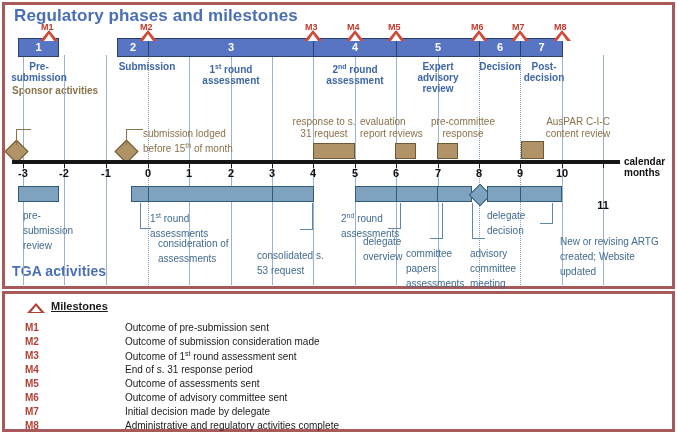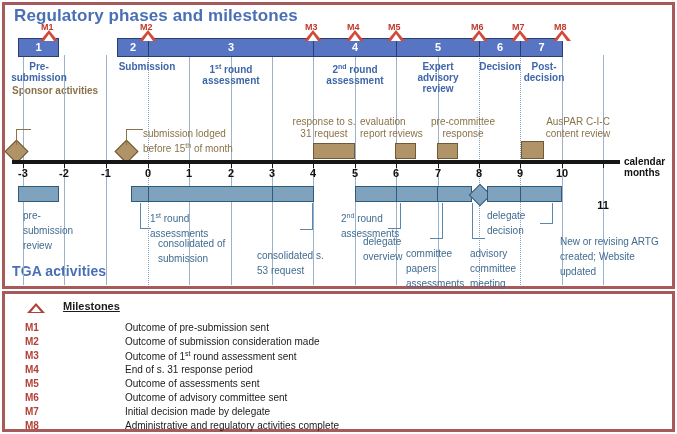--- a/index.html
+++ b/index.html
@@ -183,21 +183,20 @@
   }
 
   
   #legend-title{
     position:absolute;
     left:46px;top:6px;
     color:#1b1b1b;
     font-size:11px;
     font-weight:bold;
     text-decoration:underline;
-    margin-left:12px;
   }
   #legend-tri{
     position:absolute;
     left:22px;top:9px;
     width:0;height:0;
     border-left:9px solid transparent;
     border-right:9px solid transparent;
     border-bottom:10px solid #b04236;
   }
   #legend-tri-inner{
@@ -418,21 +417,21 @@
   <div class="tga-lead" style="left:472px;top:203px;width:12px;height:35px;"></div>
   <div class="tga-lead-r" style="left:540px;top:203px;width:12px;height:20px;"></div>
 
   <div class="tga-text" style="left:23px;top:208px;width:66px;">
     pre-submission review
   </div>
   <div class="tga-text" style="left:150px;top:208px;width:72px;">
     1<sup>st</sup> round assessments
   </div>
   <div class="tga-text" style="left:158px;top:236px;width:96px;">
-    consolidated of submission
+    consideration of assessments
   </div>
   <div class="tga-text" style="left:257px;top:248px;width:78px;">
     consolidated s. 53 request
   </div>
   <div class="tga-text" style="left:341px;top:208px;width:74px;">
     2<sup>nd</sup> round assessments
   </div>
   <div class="tga-text" style="left:363px;top:234px;width:54px;">
     delegate overview
   </div>

